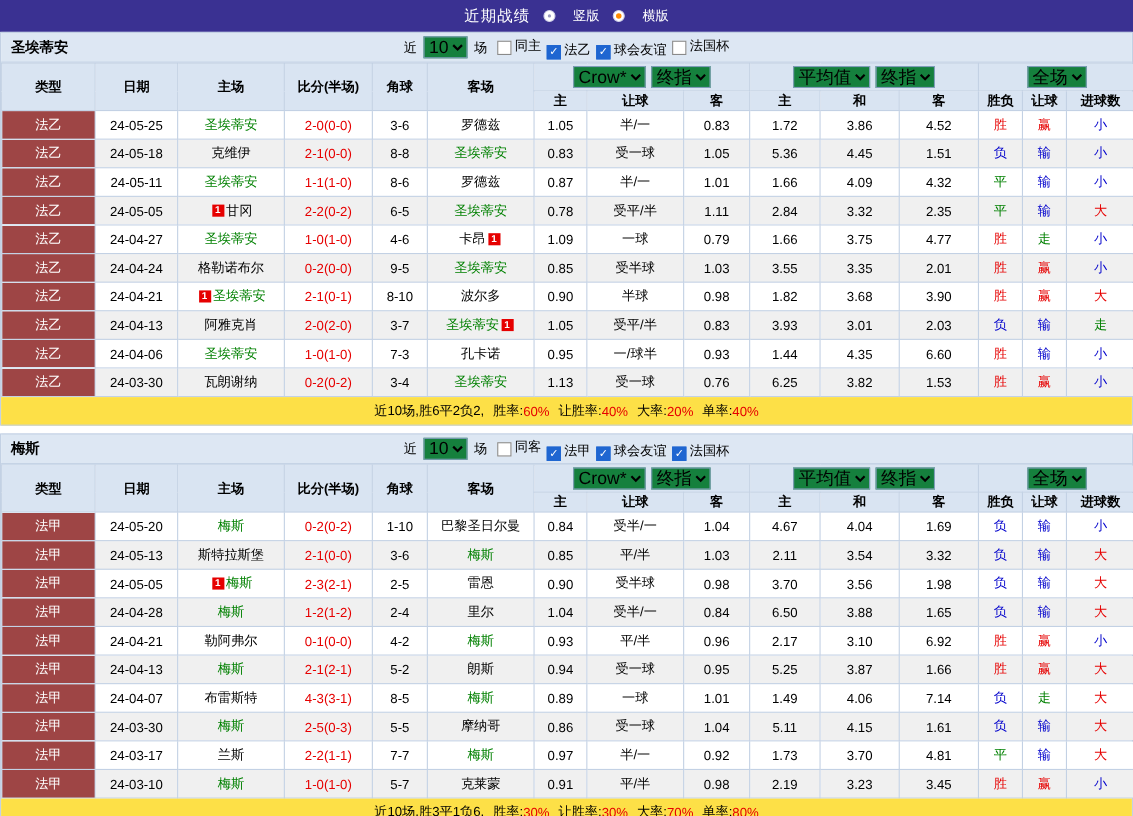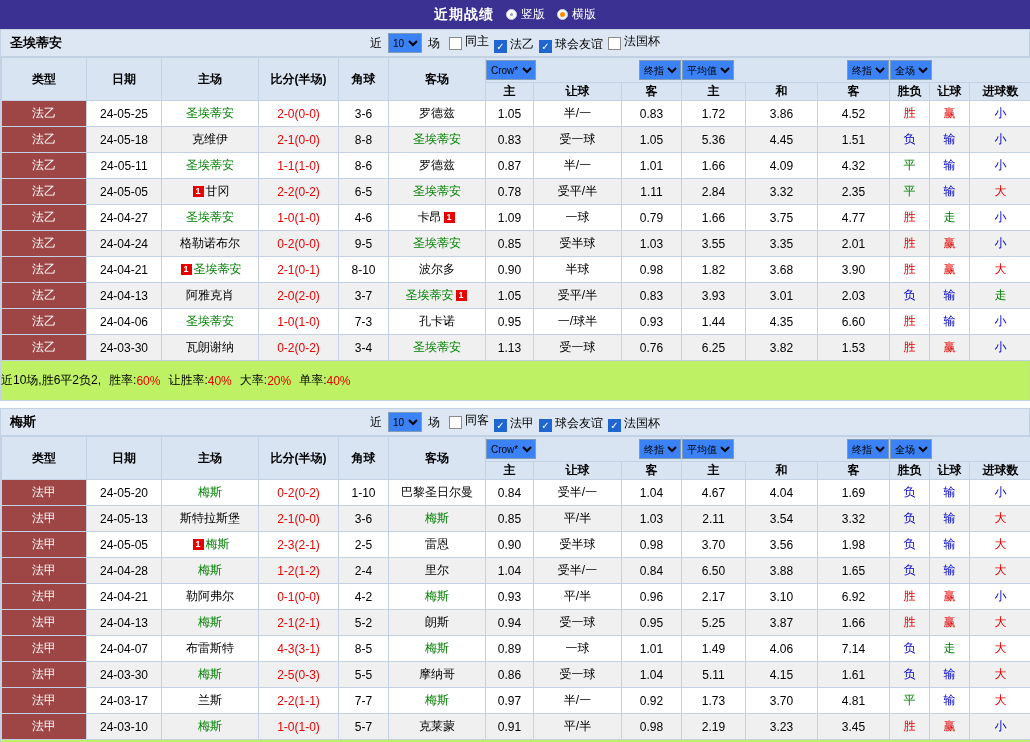--- a/index.html
+++ b/index.html
@@ -1,47 +1,47 @@
 <!DOCTYPE html>
 <html style="--topbar-bg: #3a3192; --section-bg: #dde7f3; --header-bg: #d9e4f2; --league-bg: #9e4545; --row-alt: #f0f0f0; --border: #c3d1e4; --check-blue: #1f66d1; --red: #e60000; --blue: #0000cc; --green: #008000; --orange: #ff8a00;"><head>
 <meta charset="utf-8">
 <style>
   *{box-sizing:border-box;margin:0;padding:0}
   html,body{background:#fff}
   body{width:1030px;font-family:"Liberation Sans","DejaVu Sans",sans-serif;font-size:12px;color:#000}
   .topbar{height:29px;background:var(--topbar-bg,#3a3192);display:flex;align-items:center;justify-content:center;gap:12px}
-  .topbar .title{color:#fff;font-weight:bold;font-size:14px;letter-spacing:1px}
-  .radio{display:inline-flex;align-items:center;gap:4px;color:#fff;cursor:pointer}
+  .topbar .title{color:#fff;font-weight:normal;font-size:14px;letter-spacing:1px}
+  .radio{display:inline-flex;align-items:center;gap:16px;color:#fff;cursor:pointer}
   .dot{width:11px;height:11px;border-radius:50%;background:#fff;border:1px solid #cfcfe8;display:inline-block;position:relative}
   .dot.gray::after{content:"";position:absolute;inset:3px;background:#9a9ac0;border-radius:50%}
   .dot.orange::after{content:"";position:absolute;inset:2px;background:var(--orange,#ff8a00);border-radius:50%}
   .section{border-left:1px solid var(--border,#c3d1e4);border-right:1px solid var(--border,#c3d1e4)}
   .section + .section{margin-top:7px}
   .section-bar{position:relative;height:28px;background:var(--section-bg,#dde7f3);border:1px solid var(--border,#c3d1e4);border-left:none;border-right:none;display:flex;align-items:center;padding:0 9px}
   .team-title{font-weight:bold;font-size:13px}
   .filter{position:absolute;left:50%;transform:translateX(-50%);display:flex;align-items:center;gap:4px;font-weight:normal;white-space:nowrap}
   .filter select{margin:0 2px}
-  select{font-family:inherit;font-size:10px;height:20px;border:1px solid #7f9db9;background:#3b82f6}
+  select{font-family:inherit;font-size:16px;height:20px;border:1px solid #7f9db9;background:#15803d}
   .cb-label{display:inline-flex;align-items:flex-end;margin-left:5px;cursor:pointer}
   .cb{width:13px;height:13px;border:1px solid #8a8a8a;background:#fff;display:inline-flex;align-items:center;justify-content:center;font-size:10px;line-height:11px;color:#fff;margin-right:3px}
   .cb.checked{background:var(--check-blue,#1f66d1);border-color:var(--check-blue,#1f66d1)}
   table{border-collapse:collapse;width:1030px;table-layout:fixed}
   th,td{border:1px solid var(--border,#c3d1e4);text-align:center;padding:0;white-space:nowrap;overflow:hidden}
   thead th{background:var(--header-bg,#d9e4f2);font-weight:bold;height:25px}
   thead tr.subhead th{height:18px;font-weight:bold;font-size:12px}
   tbody td{height:26px;background:#fff}
   tbody tr.alt td{background:var(--row-alt,#f0f0f0)}
   tbody td.league{background:var(--league-bg,#9e4545) !important;color:#fff}
   .c-red{color:var(--red,#e60000)}
   .c-blue{color:var(--blue,#0000cc)}
   .c-green{color:var(--green,#008000)}
   .badge{display:inline-block;background:var(--red,#e60000);color:#fff;font-size:9px;font-weight:bold;line-height:11px;width:11px;height:11px;margin:0 2px;vertical-align:1px}
-  .summary{border-bottom:1px solid var(--border,#c3d1e4);height:40px;display:flex;align-items:center;background:#bef264}
+  .summary{border-bottom:1px solid var(--border,#c3d1e4);height:26px;display:flex;align-items:center;justify-content:center;background:#fde047}
   .sum-label{margin-left:8px}
-  .grp-selects{display:flex;align-items:center;justify-content:space-between;gap:5px}
+  .grp-selects{display:flex;align-items:center;justify-content:center;gap:5px}
 </style>
 </head>
 <body>
 
 <div class="topbar">
   <span class="title">近期战绩</span>
   <span class="radio">
     <span class="dot gray"></span>
     <span>竖版</span>
   </span>

